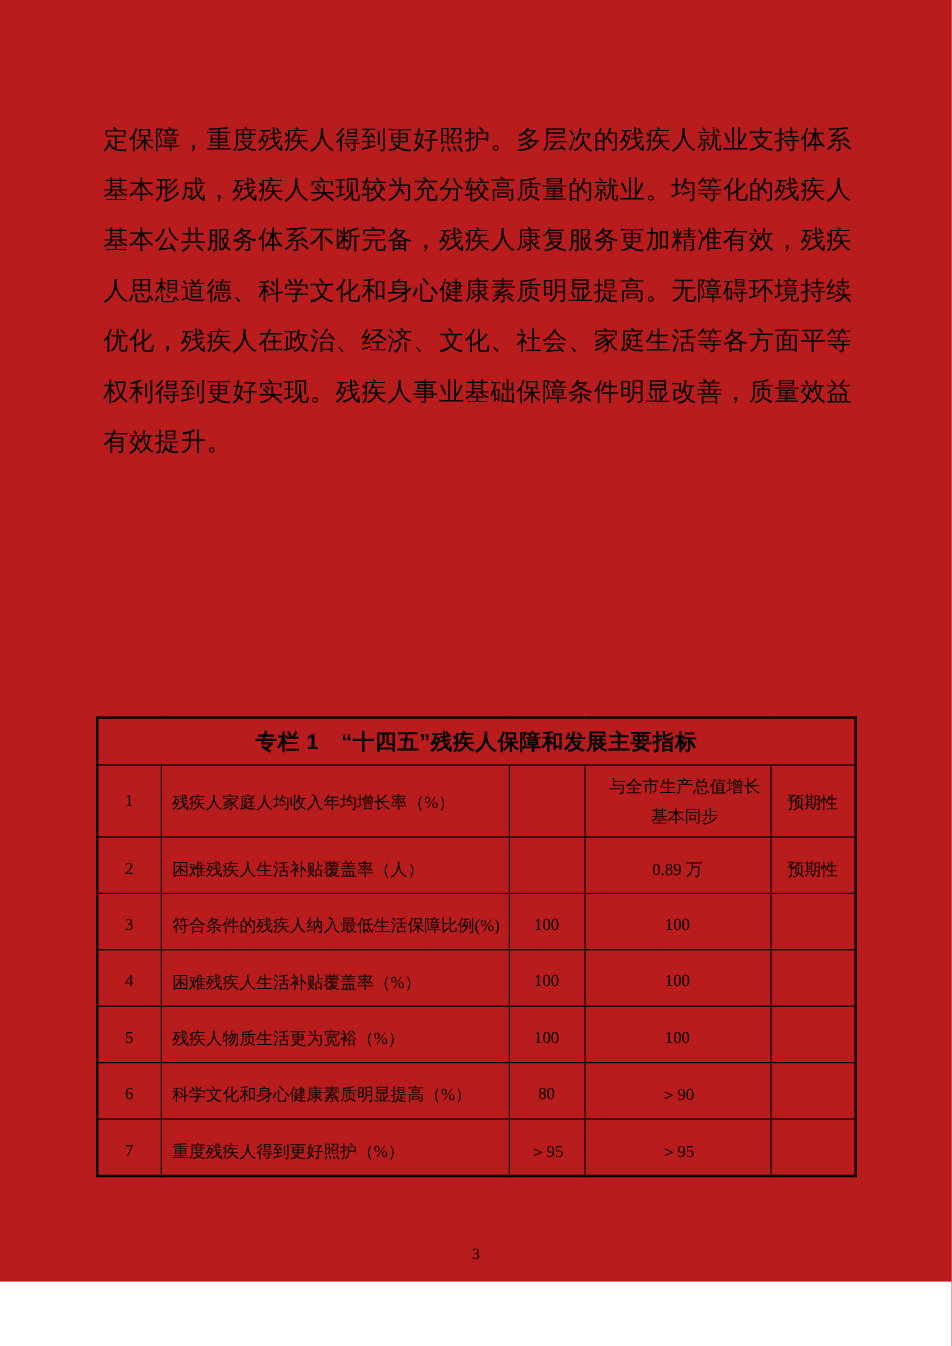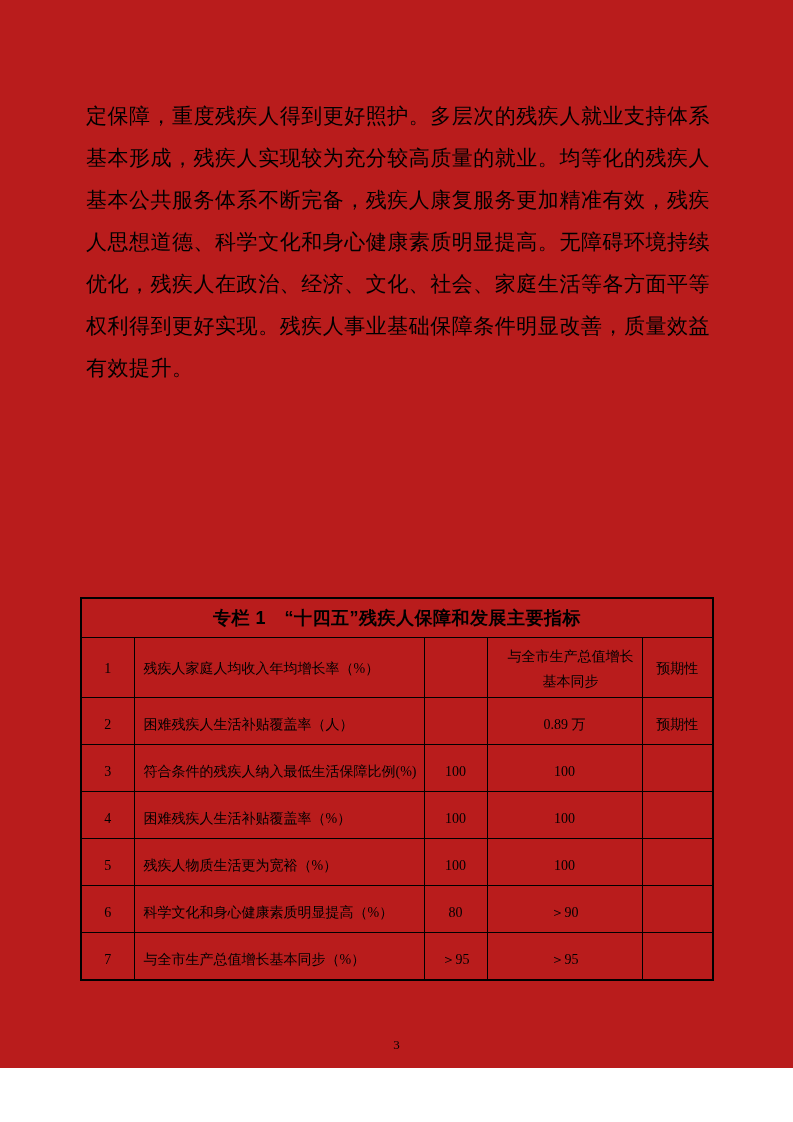--- a/index.html
+++ b/index.html
@@ -151,21 +151,21 @@
       </tr>
       <tr class="data-row">
         <td>6</td>
         <td class="c-ind">科学文化和身心健康素质明显提高（%）</td>
         <td>80</td>
         <td>＞90</td>
         <td></td>
       </tr>
       <tr class="data-row">
         <td>7</td>
-        <td class="c-ind">与全市生产总值增长基本同步（%）</td>
+        <td class="c-ind">重度残疾人得到更好照护（%）</td>
         <td>＞95</td>
         <td>＞95</td>
         <td></td>
       </tr>
     </tbody>
   </table>
 
   <div class="page-number">3</div>
 
 </div>

